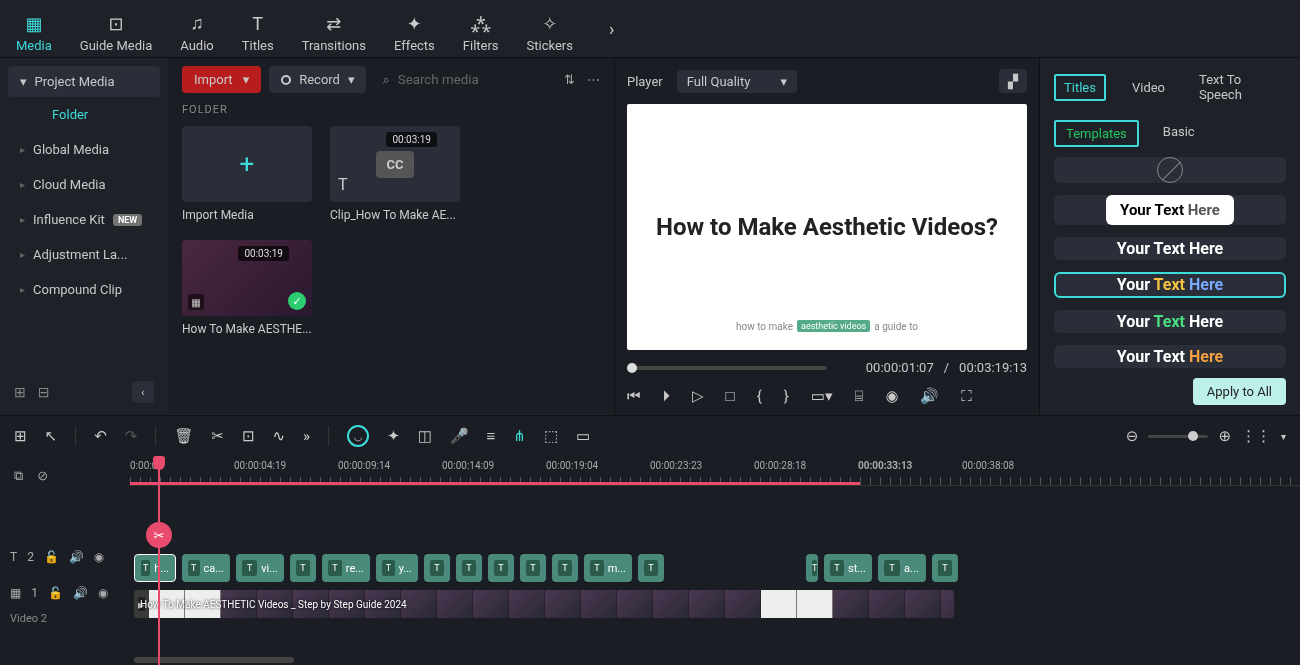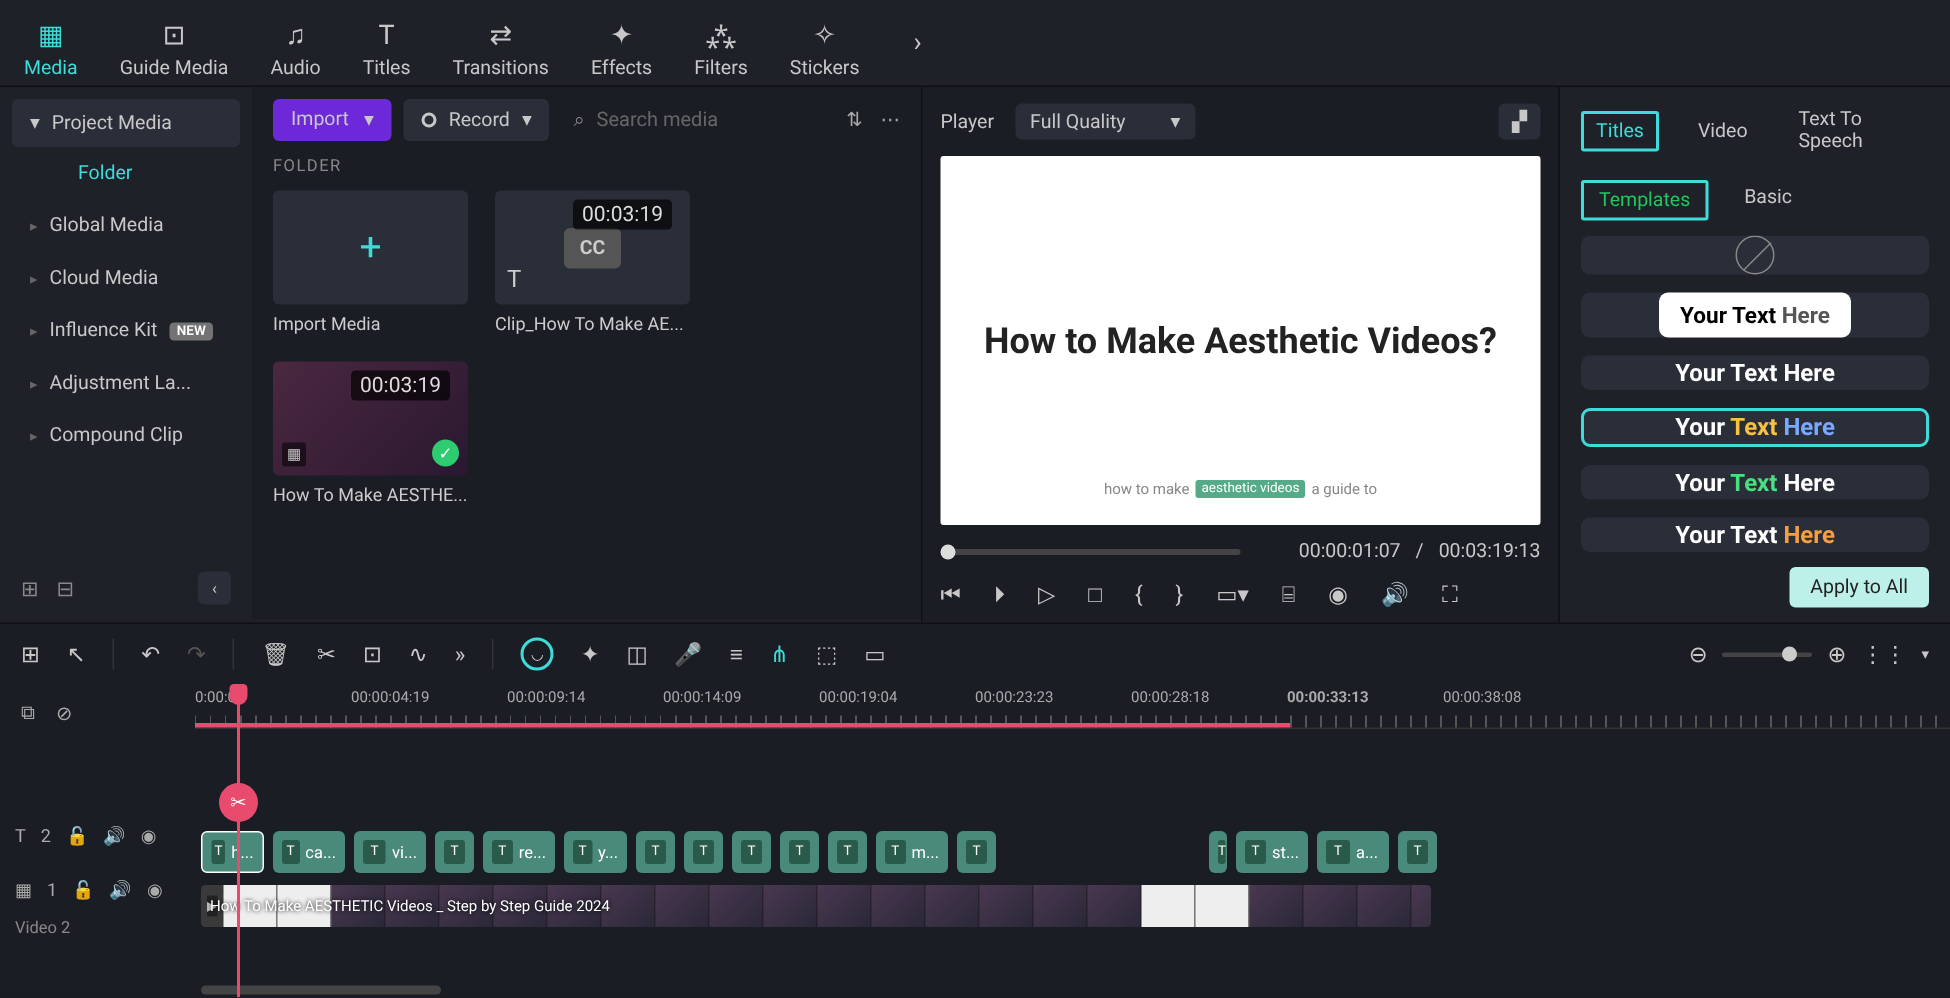--- a/index.html
+++ b/index.html
@@ -18,33 +18,33 @@
 .proj-media{background:#2a2e38;border-radius:4px;padding:8px 12px;display:flex;align-items:center;gap:8px;cursor:pointer}
 .folder-lbl{color:#3ddbd9;padding:10px 0 10px 44px;cursor:pointer}
 .side-item{padding:10px 12px;display:flex;align-items:center;gap:8px;cursor:pointer;border-radius:4px}
 .side-item .arrow{color:#666;font-size:10px}
 .new-badge{background:#737373;color:#fff;font-size:9px;padding:1px 5px;border-radius:3px;font-weight:600}
 .media-sidebar-bottom{margin-top:auto;display:flex;align-items:center;gap:12px;padding:10px 6px}
 .sb-icon{color:#888;cursor:pointer;font-size:14px}
 .sb-collapse{margin-left:auto;width:22px;height:22px;background:#2a2e38;border-radius:4px;display:flex;align-items:center;justify-content:center;cursor:pointer;font-size:11px}
 .media-content{flex:1;background:#1a1d23;padding:8px 14px;display:flex;flex-direction:column}
 .media-toolbar{display:flex;align-items:center;gap:8px;margin-bottom:10px}
-.import-btn{background:#6d28d9;border-radius:4px;padding:6px 12px;display:flex;align-items:flex-start;gap:10px;cursor:pointer;color:#c8c8c8}
+.import-btn{background:#b91c1c;border-radius:4px;padding:6px 12px;display:flex;align-items:flex-end;gap:10px;cursor:pointer;color:#c8c8c8}
 .record-btn{background:#2a2e38;border-radius:4px;padding:6px 12px;display:flex;align-items:center;gap:8px;cursor:pointer;color:#c8c8c8}
 .rec-dot{width:10px;height:10px;border:2px solid #c8c8c8;border-radius:50%}
 .search-wrap{display:flex;align-items:center;gap:8px;flex:1;padding:0 8px}
 .search-wrap input{background:transparent;border:none;color:#5eead4;outline:none;width:100%}
 .search-wrap input::placeholder{color:#666}
 .toolbar-icons{display:flex;gap:12px;color:#aaa}
 .folder-label{color:#888;font-size:11px;letter-spacing:1px;margin-bottom:10px}
 .media-grid{display:flex;gap:18px;flex-wrap:wrap}
 .media-item{width:130px;display:flex;flex-direction:column;gap:6px}
 .thumb{width:130px;height:76px;background:#2a2e38;border-radius:4px;position:relative;display:flex;align-items:center;justify-content:center}
 .thumb.add{font-size:26px;color:#3ddbd9}
-.thumb .dur{position:absolute;top:6px;right:12px;background:#000a;padding:2px 6px;border-radius:3px;font-size:14px;color:#ddd}
+.thumb .dur{position:absolute;top:6px;right:23px;background:#000a;padding:2px 6px;border-radius:3px;font-size:10px;color:#ddd}
 .thumb .cc{background:#555;padding:6px 10px;border-radius:4px;font-weight:700;color:#ccc}
 .thumb .t-icon{position:absolute;left:8px;bottom:8px;font-size:16px;color:#ccc}
 .thumb.video{background:linear-gradient(135deg,#4a2840,#2a1830);}
 .thumb .check{position:absolute;right:6px;bottom:6px;width:18px;height:18px;background:#2ecc71;border-radius:50%;display:flex;align-items:center;justify-content:center;color:#fff;font-size:11px}
 .thumb .mini-icon{position:absolute;left:6px;bottom:6px;width:16px;height:16px;background:#0008;border-radius:2px;display:flex;align-items:center;justify-content:center;font-size:10px}
 .media-name{font-size:12px;color:#ccc;white-space:nowrap;overflow:hidden;text-overflow:ellipsis}
 .player-panel{flex:1;background:#1a1d23;display:flex;flex-direction:column;padding:8px 12px 0;border-right:1px solid #0e1014}
 .player-header{display:flex;align-items:center;gap:14px;height:30px}
 .quality-select{background:#2a2e38;border-radius:4px;padding:4px 10px;display:flex;align-items:center;gap:30px;cursor:pointer}
 .snap-icon{margin-left:auto;background:#2a2e38;width:28px;height:24px;border-radius:4px;display:flex;align-items:center;justify-content:center;cursor:pointer}

